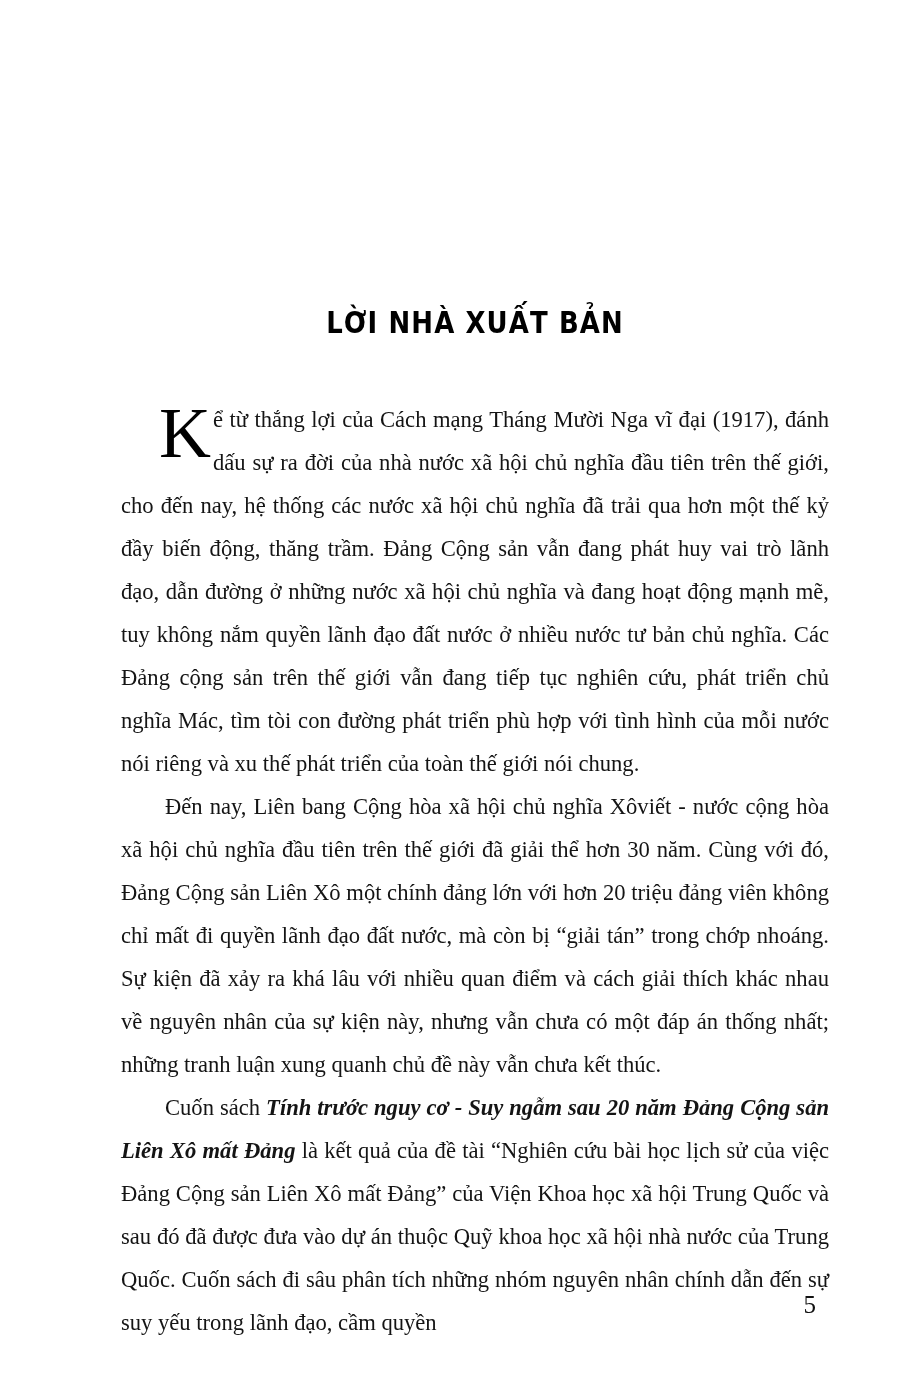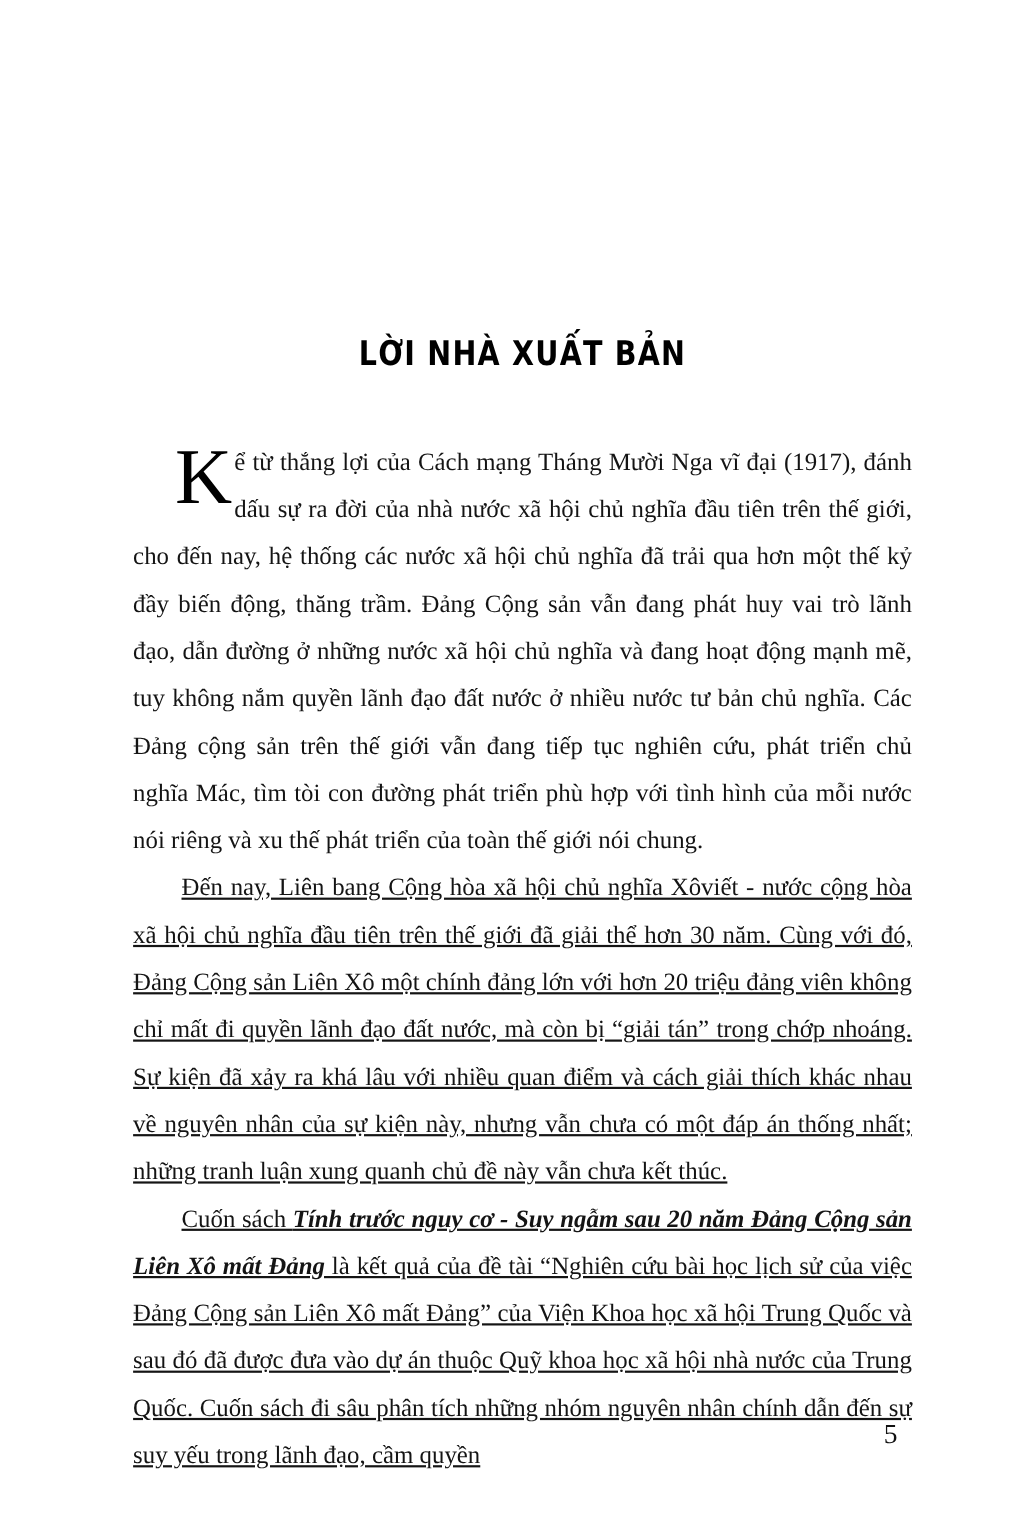--- a/index.html
+++ b/index.html
@@ -49,21 +49,20 @@
     line-height: 43px;
     text-align: justify;
     text-justify: inter-word;
     color: #141414;
   }
   p.para + p.para {
     margin-top: 0px;
   }
   p.indent {
     text-indent: 44px;
-    text-decoration: underline;
   }
   
   p.first {
     text-indent: 0;
   }
   p.first .dropcap {
     float: left;
     font-family: "Liberation Serif", serif;
     font-size: 72px;
     line-height: 62px;

